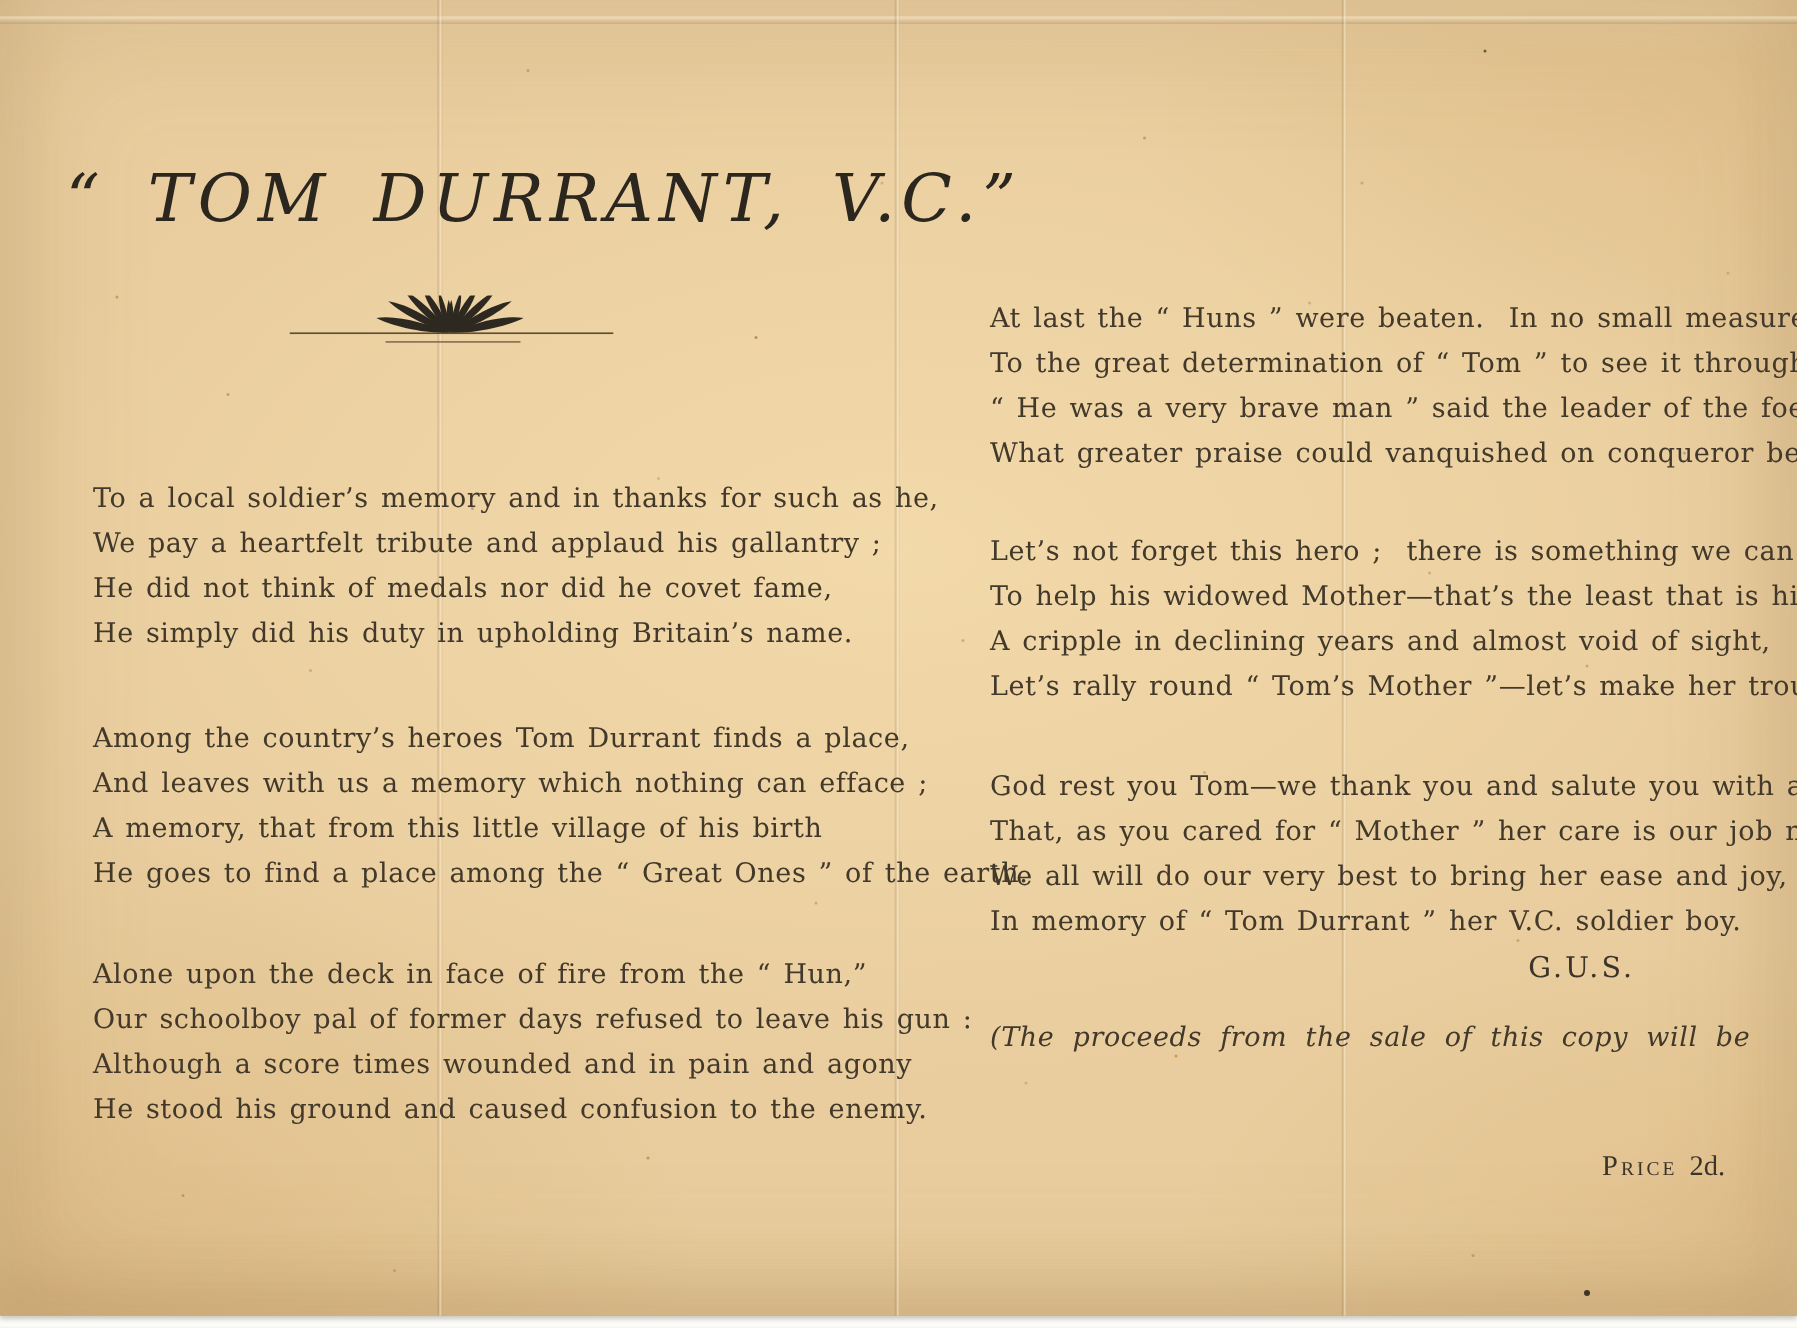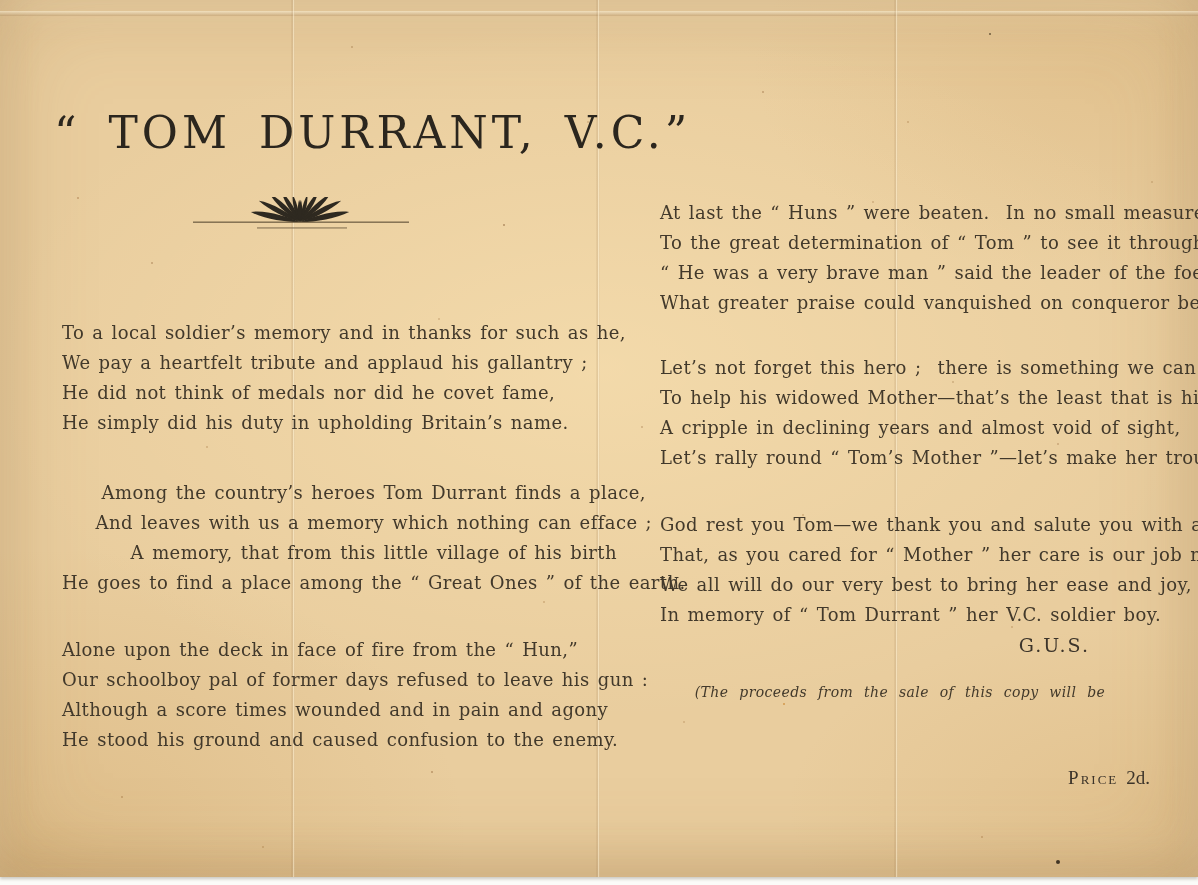--- a/index.html
+++ b/index.html
@@ -54,50 +54,50 @@
       802px 514px 0 0 rgba(150,100,50,.35), 872px 201px 0 0 rgba(140,90,45,.30),
       907px 121px 0 0 rgba(150,100,50,.35), 952px 381px 0 0 rgba(130,85,40,.30),
       989px 33px 0 0 rgba(60,45,25,.70), 1011px 626px 0 0 rgba(150,100,50,.35),
       1057px 443px 0 0 rgba(140,90,45,.35), 1092px 776px 0 0 rgba(150,100,50,.40),
       1122px 301px 0 0 rgba(130,85,40,.35), 1151px 181px 0 0 rgba(150,100,50,.30),
       1161px 556px 0 0 rgba(140,90,45,.35), 981px 836px 0 0 rgba(150,100,50,.40),
       351px 46px 0 0 rgba(130,85,40,.35), 683px 721px 0 0 rgba(150,100,50,.30),
       783px 703px 0 0 rgba(200,130,40,.70), 1057px 861px 0 1px rgba(40,30,20,.85);
   }
   .title {
-    position: absolute; left: 54px; top: 108px;
-    font-size: 44px; line-height: 50px;
+    position: absolute; left: 44px; top: 108px;
+    font-style: italic; font-size: 44px; line-height: 50px;
     letter-spacing: 4px; word-spacing: 10px;
     color: #2b261e; white-space: pre;
   }
   .ornament { position: absolute; left: 193px; top: 197px; width: 216px; height: 40px; }
   .stanza { position: absolute; }
   .line {
     white-space: pre;
     font-size: 18px; line-height: 30px;
     letter-spacing: .4px; word-spacing: 2px;
     color: #42392b;
   }
   .s1 { left: 62px;  top: 318px; }
-  .s2 { left: 62px;  top: 478px; text-align: center; }
+  .s2 { left: 62px;  top: 478px; }
   .s3 { left: 62px;  top: 635px; }
   .s4 { left: 660px; top: 198px; }
   .s5 { left: 660px; top: 353px; }
   .s6 { left: 660px; top: 510px; }
   .signature {
     position: absolute; top: 634px; right: 108px;
     font-size: 19px; letter-spacing: 2px; color: #3c342a; white-space: pre;
   }
   .footnote {
     position: absolute; left: 660px; top: 678px; width: 480px;
     text-align: center; font-style: italic;
     font-size: 18px; line-height: 28px;
     word-spacing: 6px; letter-spacing: .3px; color: #463d2f;
   }
-  .footnote .line { font-size: 14px; line-height: 28px; word-spacing: 6px; }
+  .footnote .line { font-size: 18px; line-height: 28px; word-spacing: 6px; }
   .price {
     position: absolute; top: 745px; right: 48px;
     font-size: 19px; color: #3c342a; white-space: pre; font-family: Liberation Serif, serif;
   }
   .price .sc  { font-variant: small-caps; letter-spacing: 2px; }
   .price .val { margin-left: 8px; }
 </style>
 </head>
 <body>
 

